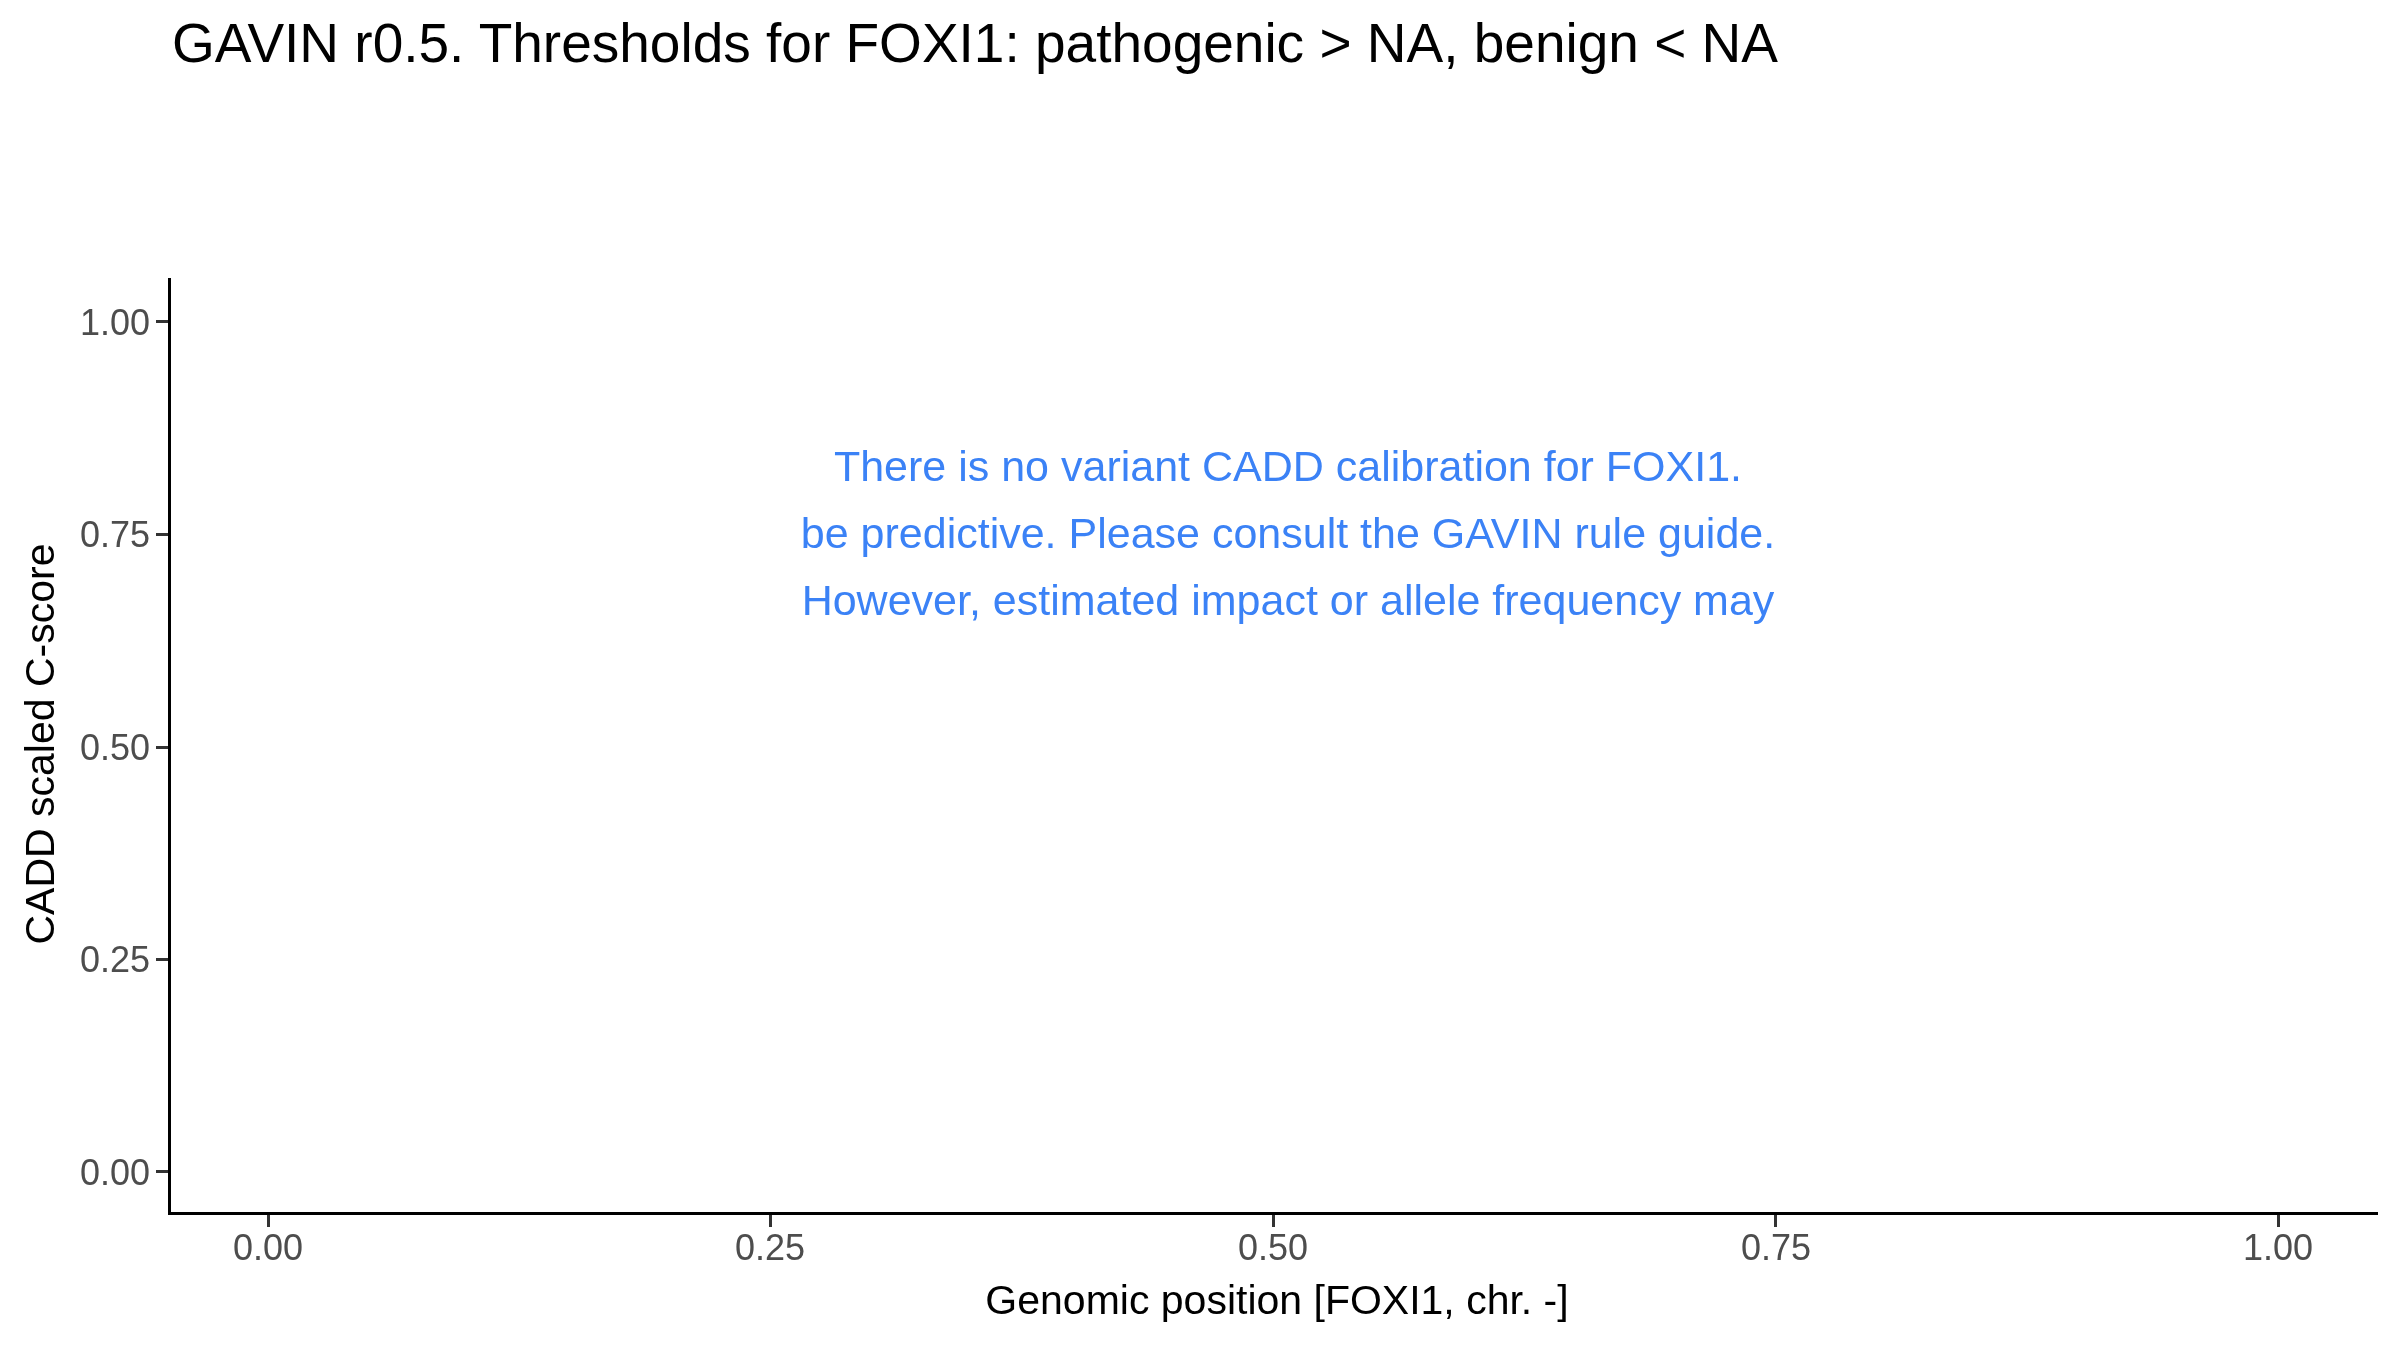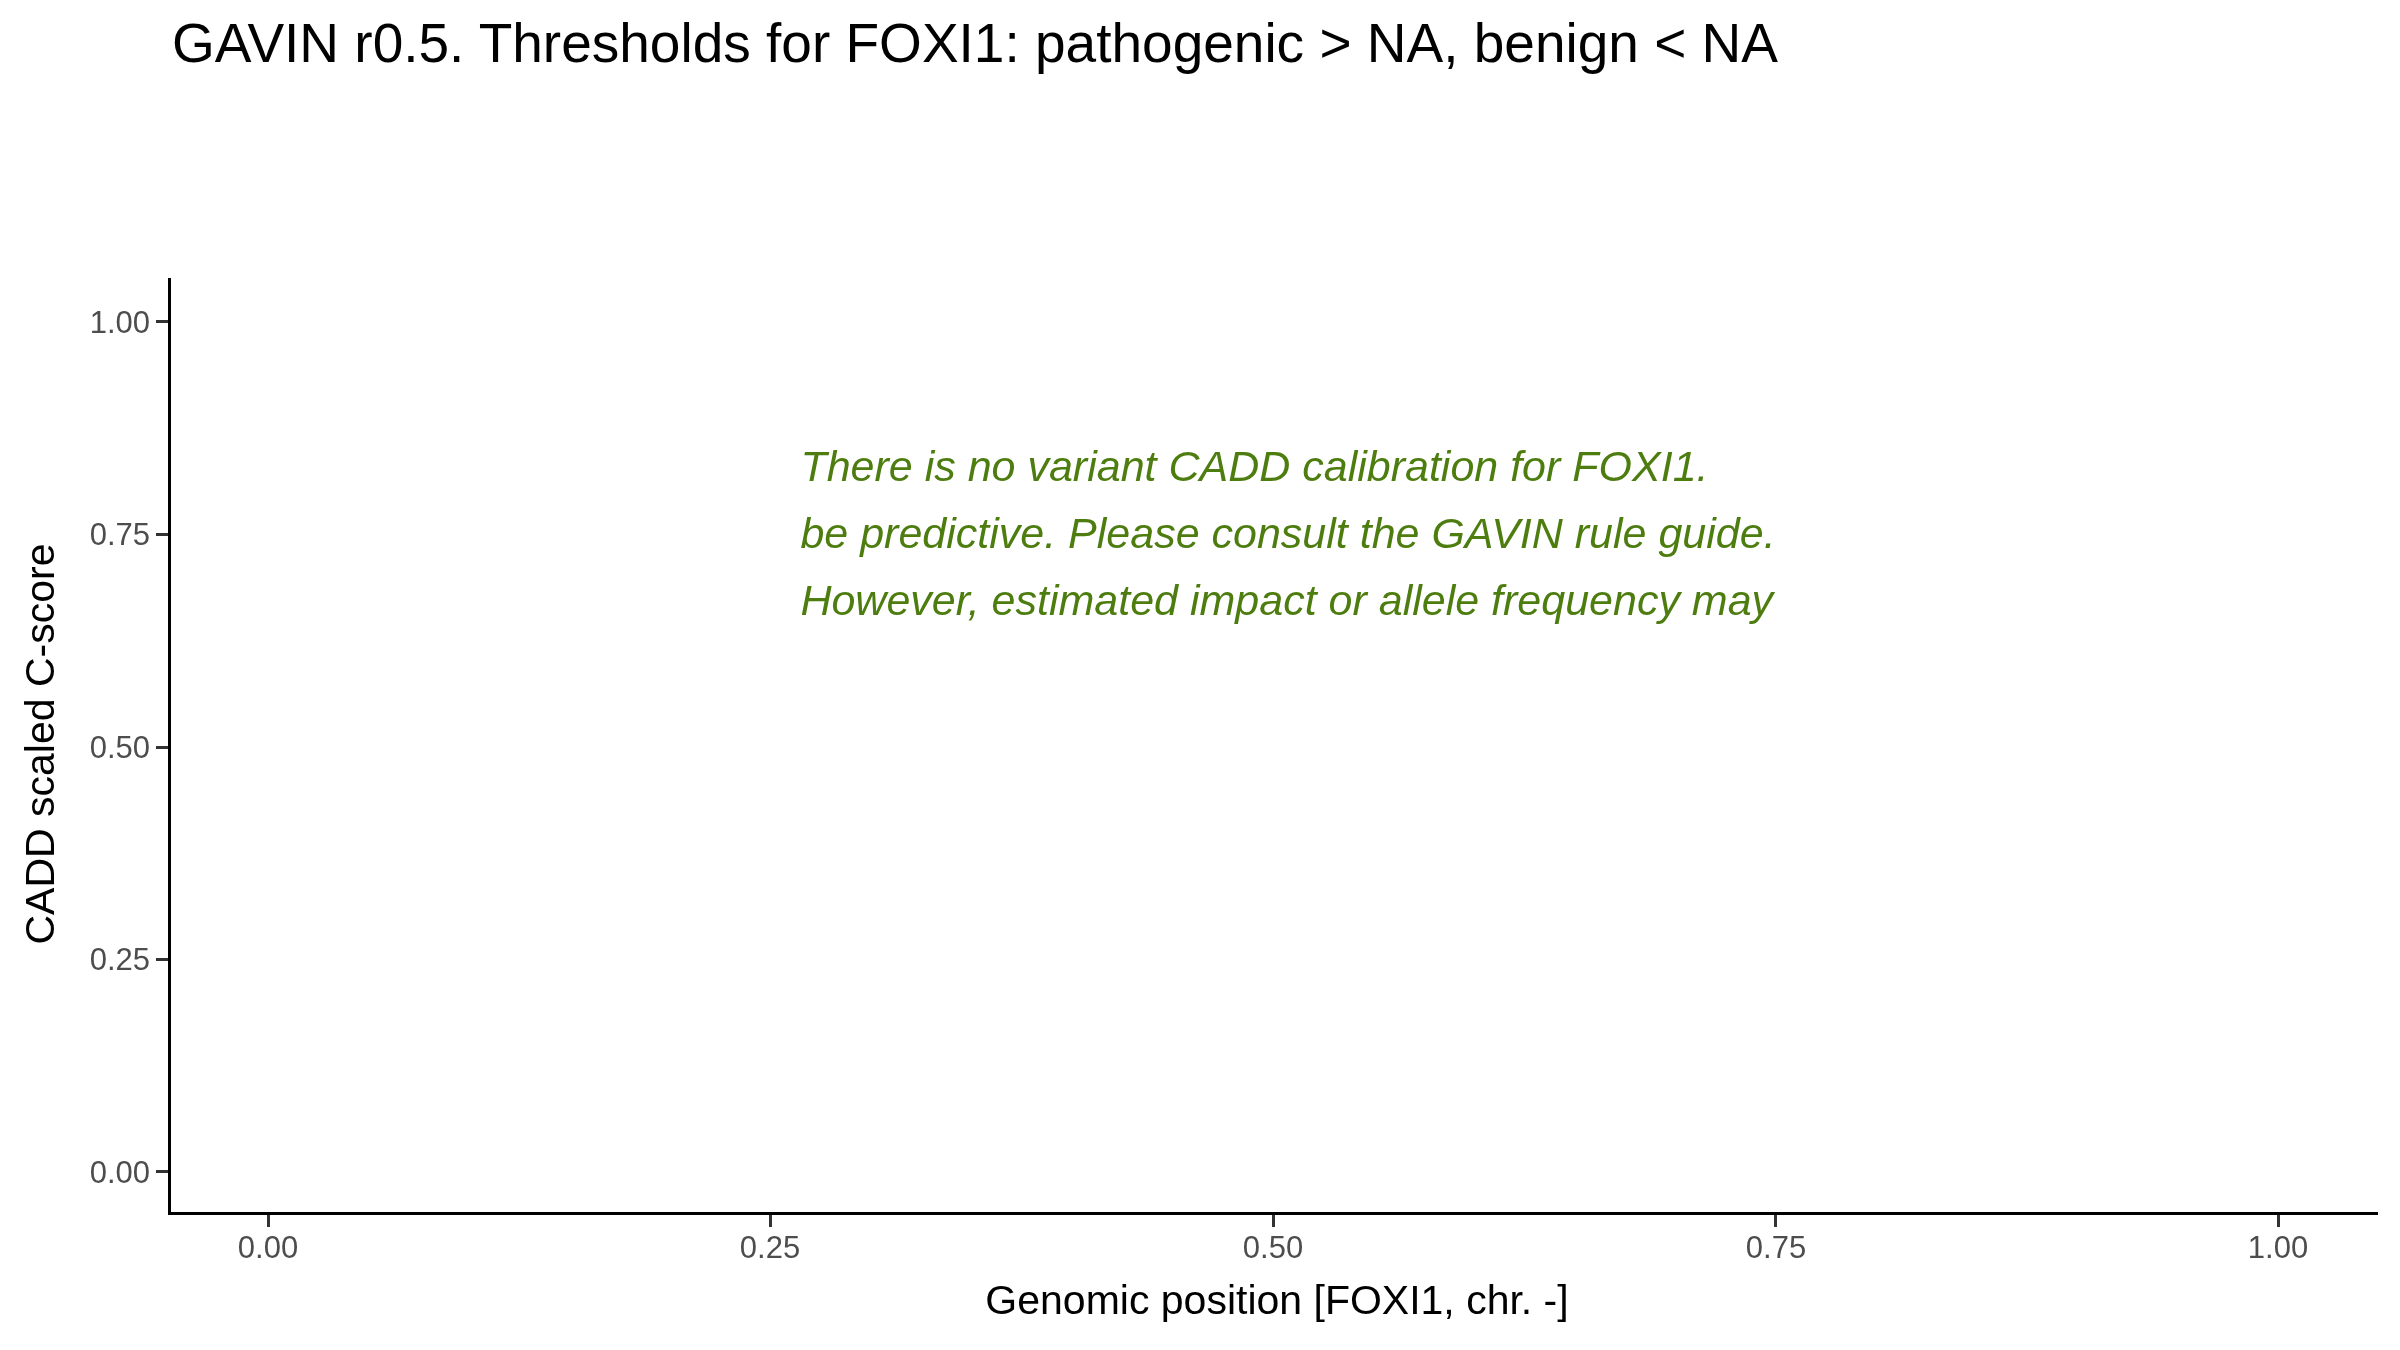--- a/index.html
+++ b/index.html
@@ -31,30 +31,30 @@
   }
 
   .spine { background: #000000; }
   .spine-y { left: 168px; top: 278px; width: 3px; height: 937px; }
   .spine-x { left: 168px; top: 1212px; width: 2210px; height: 3px; }
 
   .tick { background: #333333; }
   .tick-y { width: 12px; height: 3px; left: 156px; }
   .tick-x { width: 3px; height: 12px; top: 1215px; }
 
-  .tick-label { font-size: 31px; line-height: 41px; color: #4d4d4d; }
+  .tick-label { font-size: 36px; line-height: 41px; color: #4d4d4d; }
   .tick-label-y { left: 10px; width: 140px; text-align: right; }
   .tick-label-x { width: 160px; text-align: center; top: 1227px; }
 
   .panel-annotation {
     left: 1288px; top: 433px;
     transform: translateX(-50%);
-    text-align: left;
+    text-align: center;
     font-size: 43px; line-height: 67px;
-    color: #4d7c0f; white-space: nowrap; font-style: italic;
+    color: #3b82f6; white-space: nowrap;
   }
 </style>
 </head>
 <body>
 
 <div class="figure">
 
   <div class="abs plot-title">
     <div>GAVIN r0.5. Thresholds for FOXI1: pathogenic &gt; NA, benign &lt; NA</div>
   </div>

